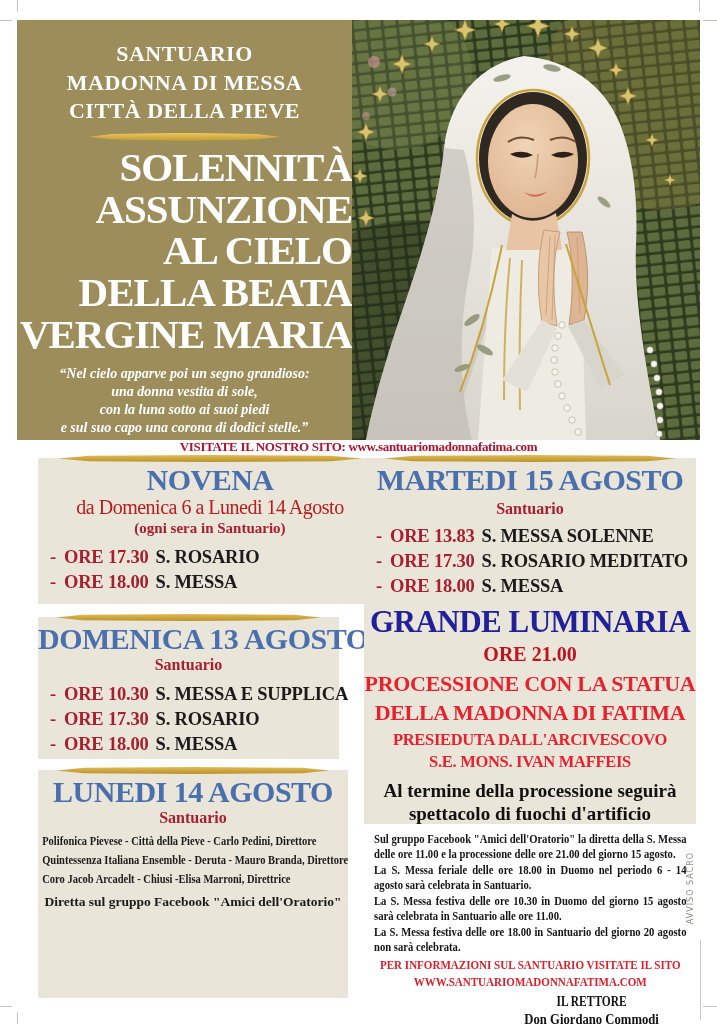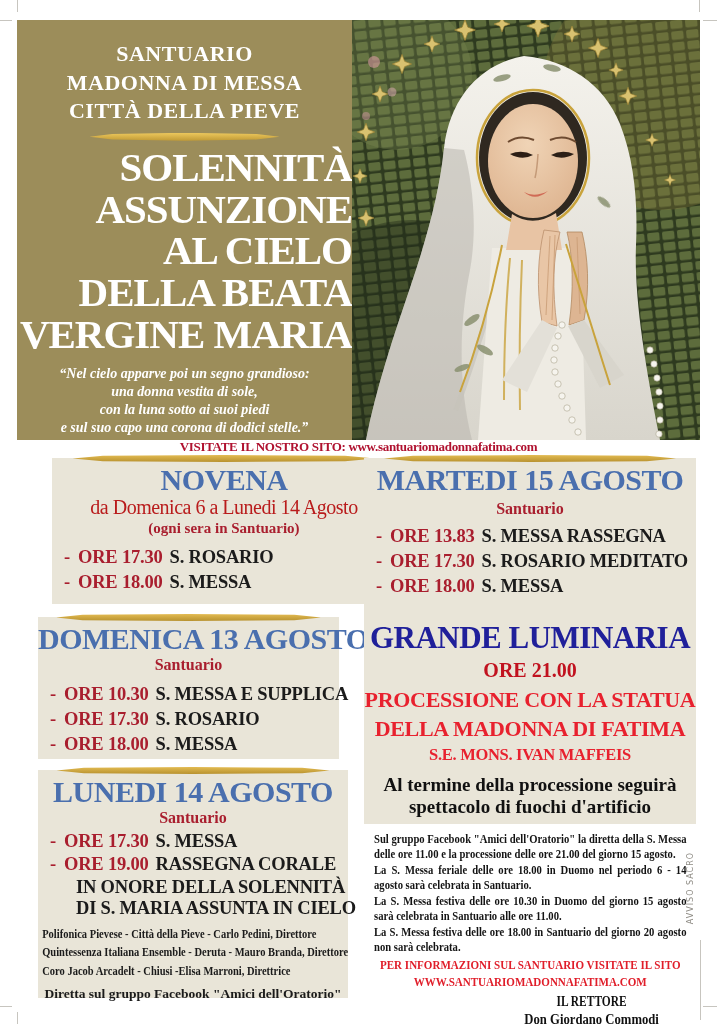--- a/index.html
+++ b/index.html
@@ -40,21 +40,21 @@
   .row .time{color:#a91e2e;margin-right:7px;}
   .row .label{color:#1b1b1b;}
   .extra{padding-left:26px;font-weight:bold;font-size:18.5px;color:#1b1b1b;
          line-height:1.14;letter-spacing:-.2px;white-space:nowrap;}
   .choirs{margin-top:5px;padding-left:5px;width:370px;transform:scaleX(.84);
           transform-origin:left top;}
   .choir{font-weight:bold;font-size:12.5px;line-height:1.5;color:#1b1b1b;white-space:nowrap;}
   .livenote{margin-top:5px;text-align:center;font-weight:bold;font-size:13.5px;color:#1b1b1b;}
 
   
-  .lumtitle{margin-top:25px;color:#20209a;font-weight:bold;font-size:31px;line-height:1.05;
+  .lumtitle{margin-top:9px;color:#20209a;font-weight:bold;font-size:31px;line-height:1.05;
             text-align:center;letter-spacing:-.5px;white-space:nowrap;}
   .lumtime{margin-top:4px;color:#c1121f;font-weight:bold;font-size:20px;text-align:center;}
   .lumbig{color:#e8212e;font-weight:bold;font-size:22px;line-height:1.34;text-align:center;
           letter-spacing:-.3px;white-space:nowrap;}
   .lumsmall{color:#e8212e;font-weight:bold;font-size:16.5px;line-height:1.32;text-align:center;
             letter-spacing:-.3px;white-space:nowrap;}
   .lumclose{margin-top:8px;color:#111;font-weight:bold;font-size:19px;line-height:1.18;
             text-align:center;}
 
   
@@ -200,21 +200,21 @@
           <circle cx="307" cy="372" r="3.2"></circle>
         <circle cx="308" cy="386" r="3.2"></circle>
           <circle cx="308" cy="400" r="3.2"></circle>
         <circle cx="307" cy="414" r="3.2"></circle>
       </g>
     </svg>
   </div>
 
   <div class="siteband">VISITATE IL NOSTRO SITO: www.santuariomadonnafatima.com</div>
 
-  <div class="box" style="left:52px;top:458px;width:344px;height:146px;">
+  <div class="box" style="left:38px;top:458px;width:344px;height:146px;">
     <div class="spindle"></div>
     <div class="btitle">NOVENA</div>
     <div class="bsub-blue">da Domenica 6 a Lunedi 14 Agosto</div>
     <div class="bsub-red">(ogni sera in Santuario)</div>
     <div class="rows">
       <div class="row">
         <span class="dash">-</span><span class="time">ORE 17.30</span><span class="label">S. ROSARIO</span>
       </div>
       <div class="row">
         <span class="dash">-</span><span class="time">ORE 18.00</span><span class="label">S. MESSA</span>
@@ -236,57 +236,48 @@
       <div class="row">
         <span class="dash">-</span><span class="time">ORE 18.00</span><span class="label">S. MESSA</span>
       </div>
     </div>
   </div>
 
   <div class="box" style="left:38px;top:770px;width:310px;height:228px;">
     <div class="spindle"></div>
     <div class="btitle">LUNEDI 14 AGOSTO</div>
     <div class="bsub-red" style="font-size:16px;">Santuario</div>
-    <div class="rows" style="margin-top:4px;">
-      <div class="row" style="margin:2px 0;">
-        <span class="dash">-</span><span class="time">ORE 17.30</span><span class="label">S. MESSA</span>
-      </div>
-      <div class="row" style="margin:2px 0;">
-        <span class="dash">-</span><span class="time">ORE 19.00</span><span class="label">RASSEGNA CORALE</span>
-      </div>
-      <div class="extra">IN ONORE DELLA SOLENNITÀ</div>
-      <div class="extra">DI S. MARIA ASSUNTA IN CIELO</div>
-    </div>
     <div class="choirs">
       <div class="choir">Polifonica Pievese - Città della Pieve - Carlo Pedini, Direttore</div>
       <div class="choir">Quintessenza Italiana Ensemble - Deruta - Mauro Branda, Direttore</div>
       <div class="choir">Coro Jacob Arcadelt - Chiusi -Elisa Marroni, Direttrice</div>
     </div>
     <div class="livenote">Diretta sul gruppo Facebook "Amici dell'Oratorio"</div>
   </div>
 
   <div class="box" style="left:364px;top:458px;width:332px;height:366px;">
     <div class="spindle"></div>
     <div class="btitle">MARTEDI 15 AGOSTO</div>
     <div class="bsub-red" style="font-size:16px;margin-top:4px;">Santuario</div>
     <div class="rows" style="margin-top:8px;">
       <div class="row">
-        <span class="dash">-</span><span class="time">ORE 13.83</span><span class="label">S. MESSA RASSEGNA</span>
+        <span class="dash">-</span><span class="time">ORE 13.83</span><span class="label">S. MESSA SOLENNE</span>
       </div>
       <div class="row">
         <span class="dash">-</span><span class="time">ORE 17.30</span><span class="label">S. ROSARIO MEDITATO</span>
       </div>
       <div class="row">
         <span class="dash">-</span><span class="time">ORE 18.00</span><span class="label">S. MESSA</span>
       </div>
     </div>
     <div class="lumtitle">GRANDE LUMINARIA</div>
     <div class="lumtime">ORE 21.00</div>
     <div class="lumbig" style="margin-top:3px;">PROCESSIONE CON LA STATUA</div>
     <div class="lumbig">DELLA MADONNA DI FATIMA</div>
+    <div class="lumsmall" style="margin-top:1px;">PRESIEDUTA DALL'ARCIVESCOVO</div>
     <div class="lumsmall">S.E. MONS. IVAN MAFFEIS</div>
     <div class="lumclose">
       <div>Al termine della processione seguirà</div>
       <div>spettacolo di fuochi d'artificio</div>
     </div>
   </div>
 
   <div class="notes">
     <p class="note">Sul gruppo Facebook "Amici dell'Oratorio" la diretta della S. Messa delle ore 11.00 e la processione delle ore 21.00 del giorno 15 agosto.</p>
     <p class="note">La S. Messa feriale delle ore 18.00 in Duomo nel periodo 6 - 14 agosto sarà celebrata in Santuario.</p>

